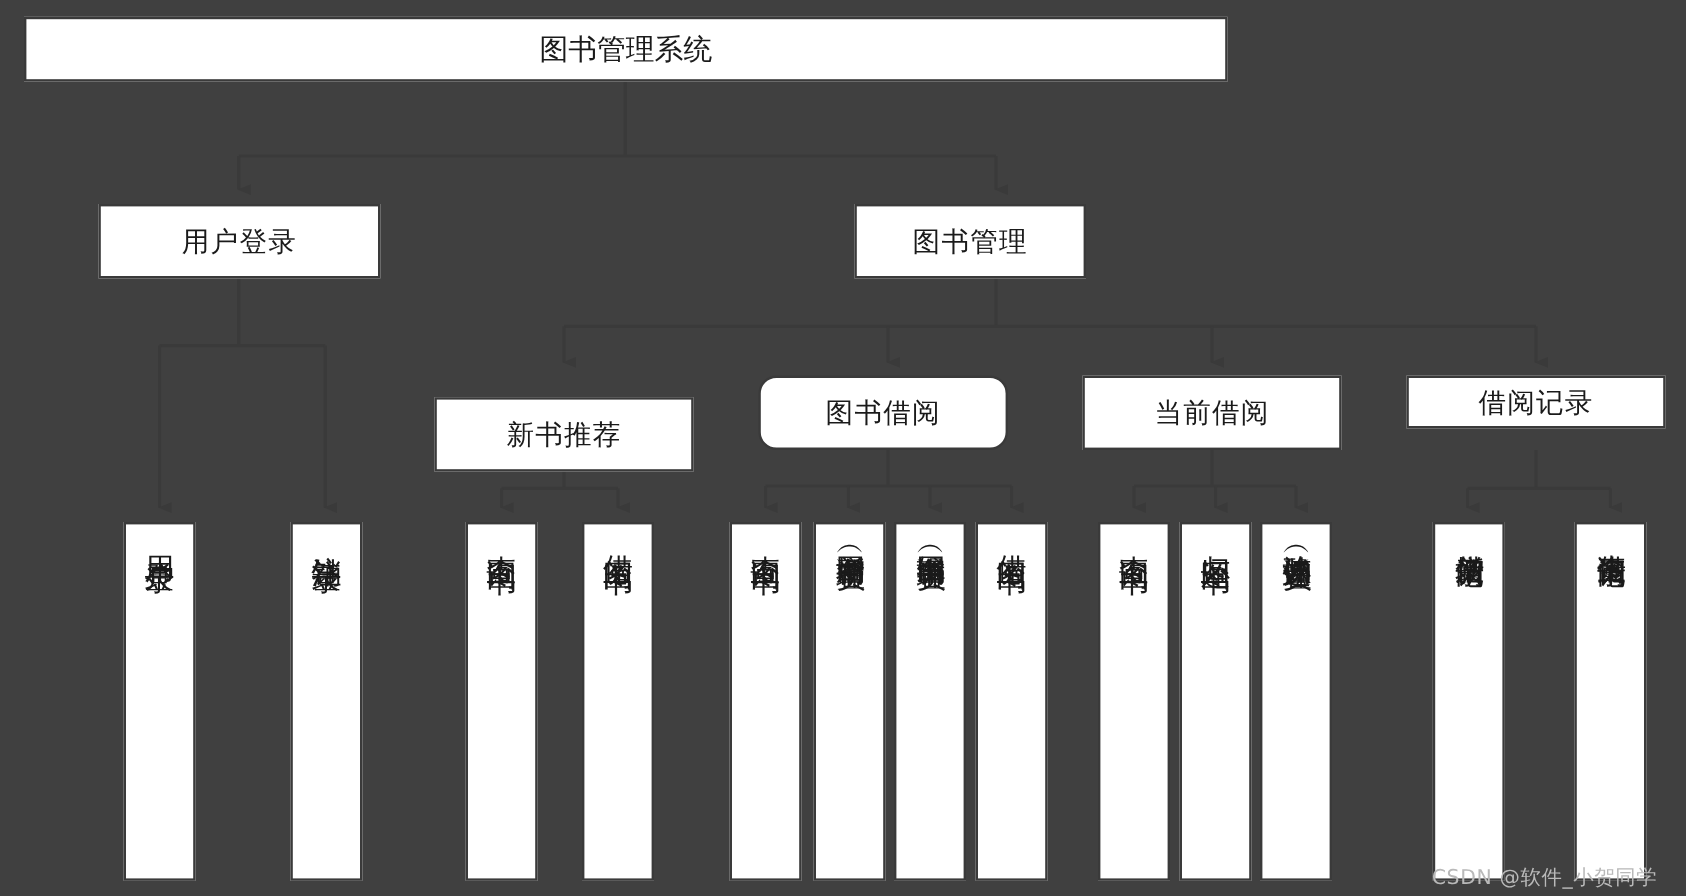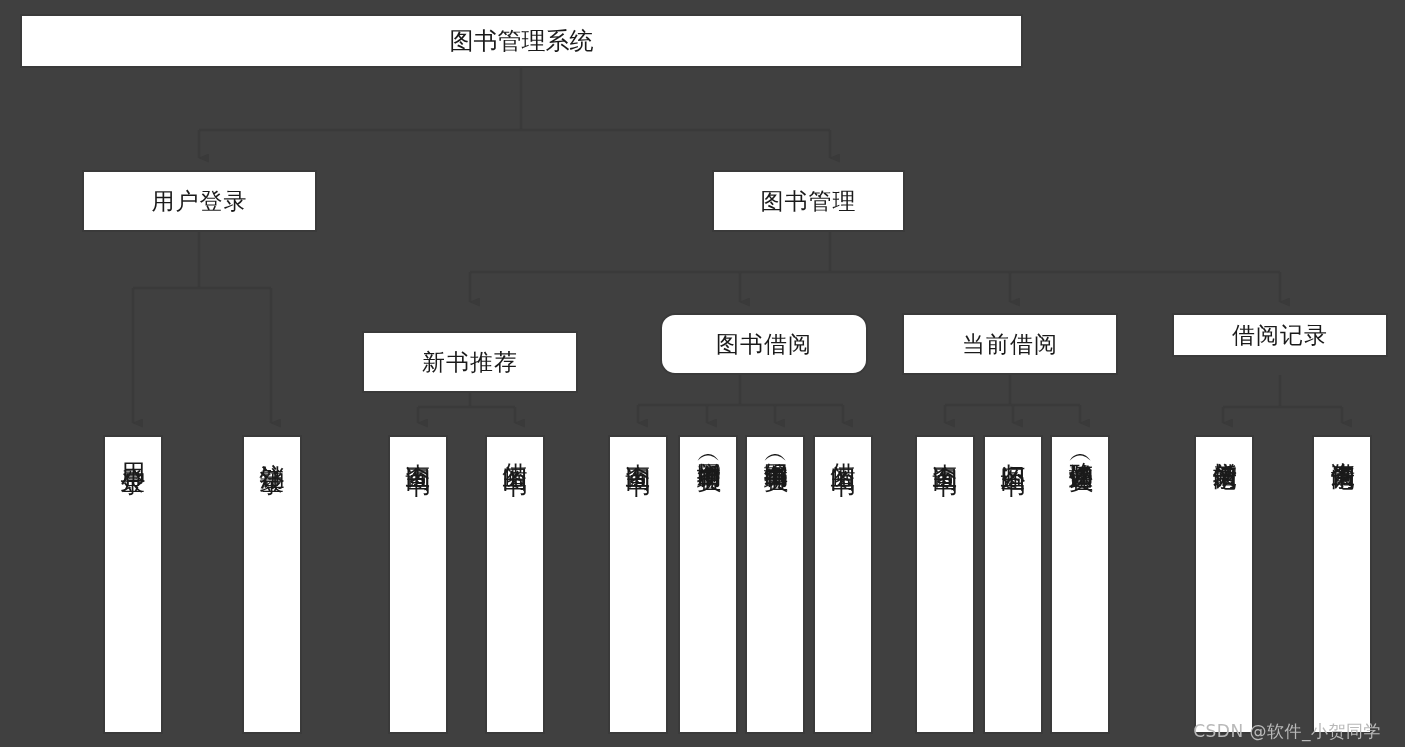--- a/index.html
+++ b/index.html
@@ -132,21 +132,21 @@
   <div class="node horiz" style="left:82px; top:170px; width:235px; height:62px;">
     <span>用户登录</span>
   </div>
   <div class="node horiz" style="left:712px; top:170px; width:193px; height:62px;">
     <span>图书管理</span>
   </div>
 
   <div class="node horiz" style="left:362px; top:331px; width:216px; height:62px;">
     <span>新书推荐</span>
   </div>
-  <div class="node horiz" style="left:660px; top:313px; width:208px; height:62px;border-radius:15px;">
+  <div class="node horiz" style="left:632px; top:313px; width:208px; height:62px;border-radius:15px;">
     <span>图书借阅</span>
   </div>
   <div class="node horiz" style="left:902px; top:313px; width:216px; height:62px;">
     <span>当前借阅</span>
   </div>
   <div class="node horiz" style="left:1172px; top:313px; width:216px; height:44px;">
     <span>借阅记录</span>
   </div>
 
   <div class="node leaf" style="left:103px; top:435px; width:60px; height:299px;">

